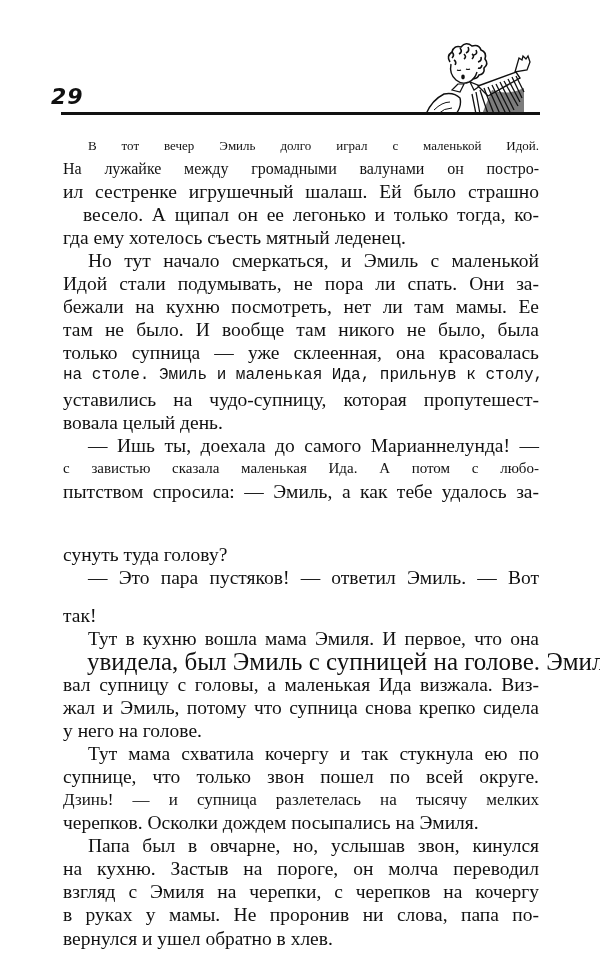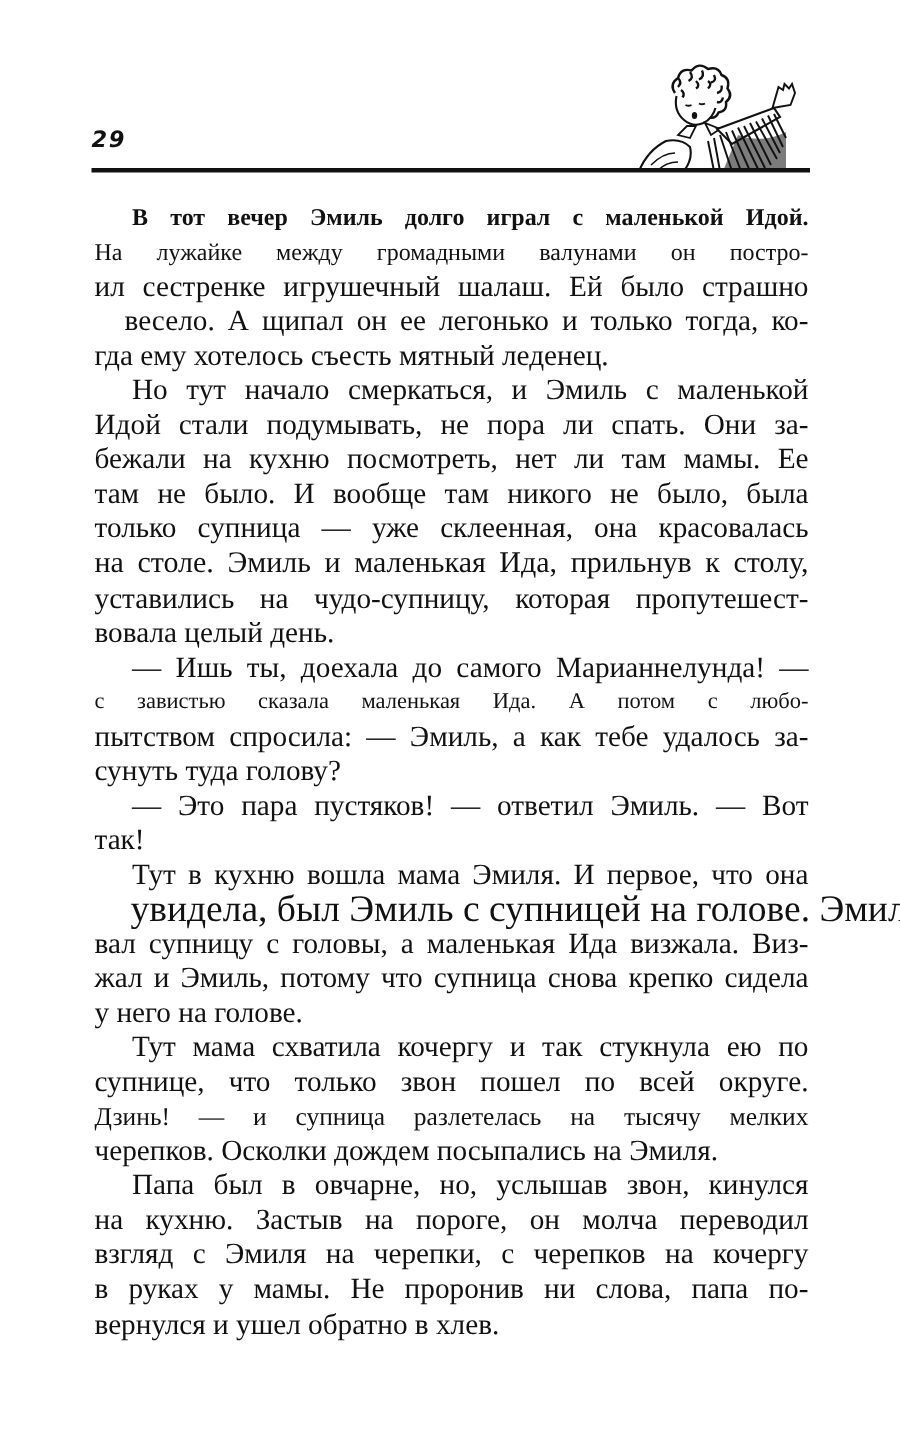--- a/index.html
+++ b/index.html
@@ -1,17 +1,17 @@
 <!DOCTYPE html>
 <html><head>
 <meta charset="utf-8">
 <style>
   html, body { margin: 0; padding: 0; background: #ffffff; }
   body { width: 600px; height: 969px; position: relative; overflow: hidden; font-family: "Liberation Serif", "DejaVu Serif", serif; color: #111; }
-  .page-number { position: absolute; left: 61px; top: 84px; font-family: "DejaVu Sans", sans-serif; font-style: italic; font-weight: bold; font-size: 15px; letter-spacing: 1px; color: #111; }
+  .page-number { position: absolute; left: 51px; top: 84px; font-family: "DejaVu Sans", sans-serif; font-style: italic; font-weight: bold; font-size: 22px; letter-spacing: 1px; color: #111; }
   .header-rule { position: absolute; left: 61px; top: 112px; width: 479px; height: 3px; background: #111; }
   .illustration { position: absolute; left: 418px; top: 40px; width: 124px; height: 74px; }
   .body-text { position: absolute; left: 63px; top: 134px; width: 476px; }
   .line { display: block; height: 23.05px; line-height: 23.05px; font-size: 19.5px; white-space: nowrap; text-align: justify; text-align-last: justify; }
   .line.indent { padding-left: 25px; }
   .line.last { text-align-last: left; }
 </style>
 </head>
 <body>
 
@@ -41,42 +41,42 @@
   <path d="M74 50 Q90 56 106 48 L106 74 L64 74 Z" fill="#111" opacity="0.55"></path>
 
   <path d="M8 74 q6 -14 18 -20 q10 -2 16 4 q2 8 -4 16 z" fill="#fff" stroke="#111" stroke-width="1.4"></path>
   <path d="M16 70 q8 -8 16 -8 M20 74 q6 -6 14 -6" stroke="#111" stroke-width="1" fill="none"></path>
 </svg>
 
 <div class="header-rule"></div>
 
 <div class="body-text">
 
-  <span class="line indent" style="white-space: nowrap; font-size: 16px; font-weight: bold;">В тот вечер Эмиль долго играл с маленькой Идой.</span>
+  <span class="line indent" style="white-space: nowrap; font-size: 13px;">В тот вечер Эмиль долго играл с маленькой Идой.</span>
   <span class="line" style="white-space: nowrap; font-size: 16px;">На лужайке между громадными валунами он постро-</span>
   <span class="line" style="white-space: nowrap; font-size: 19.5px;">ил сестренке игрушечный шалаш. Ей было страшно</span>
   <span class="line" style="white-space: nowrap; font-size: 19.5px; margin-left: 20px;">весело. А щипал он ее легонько и только тогда, ко-</span>
   <span class="line last" style="white-space: nowrap; font-size: 19.5px;">гда ему хотелось съесть мятный леденец.</span>
 
   <span class="line indent" style="white-space: nowrap; font-size: 19.5px;">Но тут начало смеркаться, и Эмиль с маленькой</span>
   <span class="line" style="white-space: nowrap; font-size: 19.5px;">Идой стали подумывать, не пора ли спать. Они за-</span>
   <span class="line" style="white-space: nowrap; font-size: 19.5px;">бежали на кухню посмотреть, нет ли там мамы. Ее</span>
   <span class="line" style="white-space: nowrap; font-size: 19.5px;">там не было. И вообще там никого не было, была</span>
   <span class="line" style="white-space: nowrap; font-size: 19.5px;">только супница — уже склеенная, она красовалась</span>
-  <span class="line" style="white-space: nowrap; font-size: 20px;">на столе. Эмиль и маленькая Ида, прильнув к столу,</span>
+  <span class="line" style="white-space: nowrap; font-size: 16px; font-family: Liberation Mono, monospace;">на столе. Эмиль и маленькая Ида, прильнув к столу,</span>
   <span class="line" style="white-space: nowrap; font-size: 19.5px;">уставились на чудо-супницу, которая пропутешест-</span>
   <span class="line last" style="white-space: nowrap; font-size: 19.5px;">вовала целый день.</span>
 
   <span class="line indent" style="white-space: nowrap; font-size: 19.5px;">— Ишь ты, доехала до самого Марианнелунда! —</span>
   <span class="line" style="white-space: nowrap; font-size: 15px;">с завистью сказала маленькая Ида. А потом с любо-</span>
   <span class="line" style="white-space: nowrap; font-size: 19.5px;">пытством спросила: — Эмиль, а как тебе удалось за-</span>
-  <span class="line last" style="white-space: nowrap; font-size: 19.5px;">сунуть туда голову?</span>
+  <span class="line last" style="white-space: nowrap; font-size: 19.5px; margin-top: 40px;">сунуть туда голову?</span>
 
   <span class="line indent" style="white-space: nowrap; font-size: 19.5px;">— Это пара пустяков! — ответил Эмиль. — Вот</span>
-  <span class="line last" style="white-space: nowrap; font-size: 19.5px;">так!</span>
+  <span class="line last" style="white-space: nowrap; font-size: 19.5px; margin-top: 15px;">так!</span>
 
   <span class="line indent" style="white-space: nowrap; font-size: 19.5px;">Тут в кухню вошла мама Эмиля. И первое, что она</span>
   <span class="line" style="white-space: nowrap; font-size: 25px; margin-left: 24px;">увидела, был Эмиль с супницей на голове. Эмиль сры-</span>
   <span class="line" style="white-space: nowrap; font-size: 19.5px;">вал супницу с головы, а маленькая Ида визжала. Виз-</span>
   <span class="line" style="white-space: nowrap; font-size: 19.5px;">жал и Эмиль, потому что супница снова крепко сидела</span>
   <span class="line last" style="white-space: nowrap; font-size: 19.5px;">у него на голове.</span>
 
   <span class="line indent" style="white-space: nowrap; font-size: 19.5px;">Тут мама схватила кочергу и так стукнула ею по</span>
   <span class="line" style="white-space: nowrap; font-size: 19.5px;">супнице, что только звон пошел по всей округе.</span>
   <span class="line" style="white-space: nowrap; font-size: 17px;">Дзинь! — и супница разлетелась на тысячу мелких</span>

